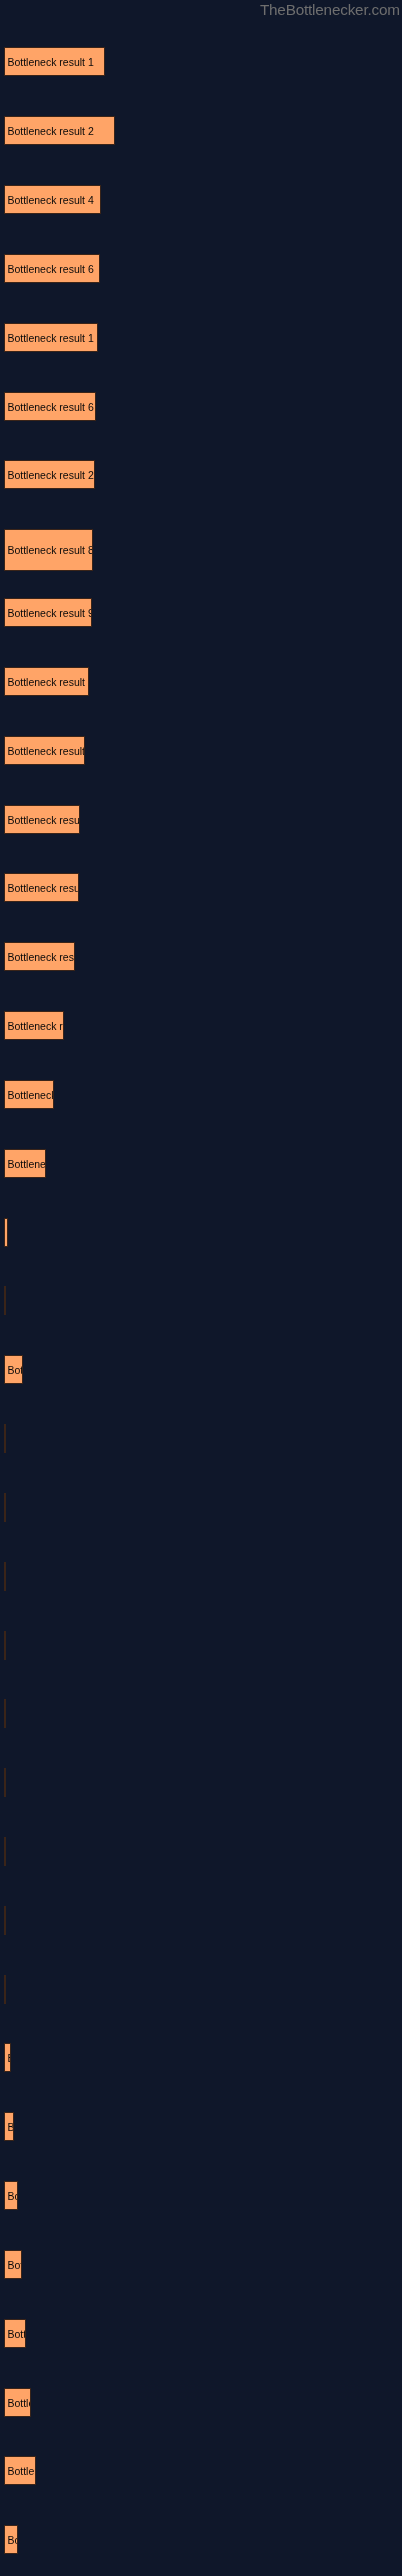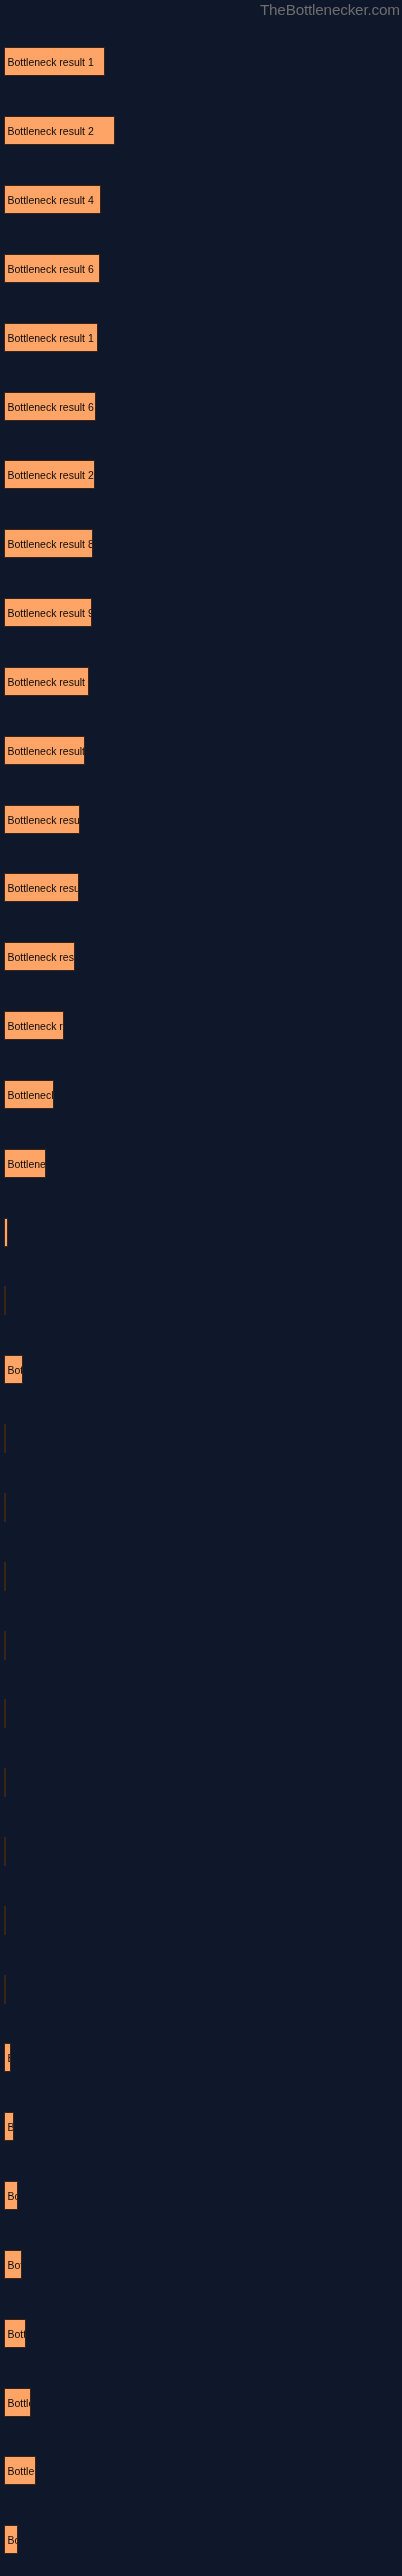--- a/index.html
+++ b/index.html
@@ -90,21 +90,21 @@
         <div class="bar" style="width: 92px; height: 29px; background: rgb(255, 164, 103); border-color: rgb(58, 36, 24);">
           <span class="bar-label" style="color: rgb(10, 10, 10);">Bottleneck result 6</span>
         </div>
       </div>
       <div class="bar-row" style="top: 460px; height: 29px;">
         <div class="bar" style="width: 91px; height: 29px; background: rgb(255, 164, 103); border-color: rgb(58, 36, 24);">
           <span class="bar-label" style="color: rgb(10, 10, 10);">Bottleneck result 2</span>
         </div>
       </div>
       <div class="bar-row" style="top: 529px; height: 29px;">
-        <div class="bar" style="width: 89px; height: 29px; background: rgb(255, 164, 103); border-color: rgb(58, 36, 24);">
+        <div class="bar" style="width: 89px; height: 42px; background: rgb(255, 164, 103); border-color: rgb(58, 36, 24);">
           <span class="bar-label" style="color: rgb(10, 10, 10);">Bottleneck result 8</span>
         </div>
       </div>
       <div class="bar-row" style="top: 598px; height: 29px;">
         <div class="bar" style="width: 88px; height: 29px; background: rgb(255, 164, 103); border-color: rgb(58, 36, 24);">
           <span class="bar-label" style="color: rgb(10, 10, 10);">Bottleneck result 9</span>
         </div>
       </div>
       <div class="bar-row" style="top: 667px; height: 29px;">
         <div class="bar" style="width: 85px; height: 29px; background: rgb(255, 164, 103); border-color: rgb(58, 36, 24);">

